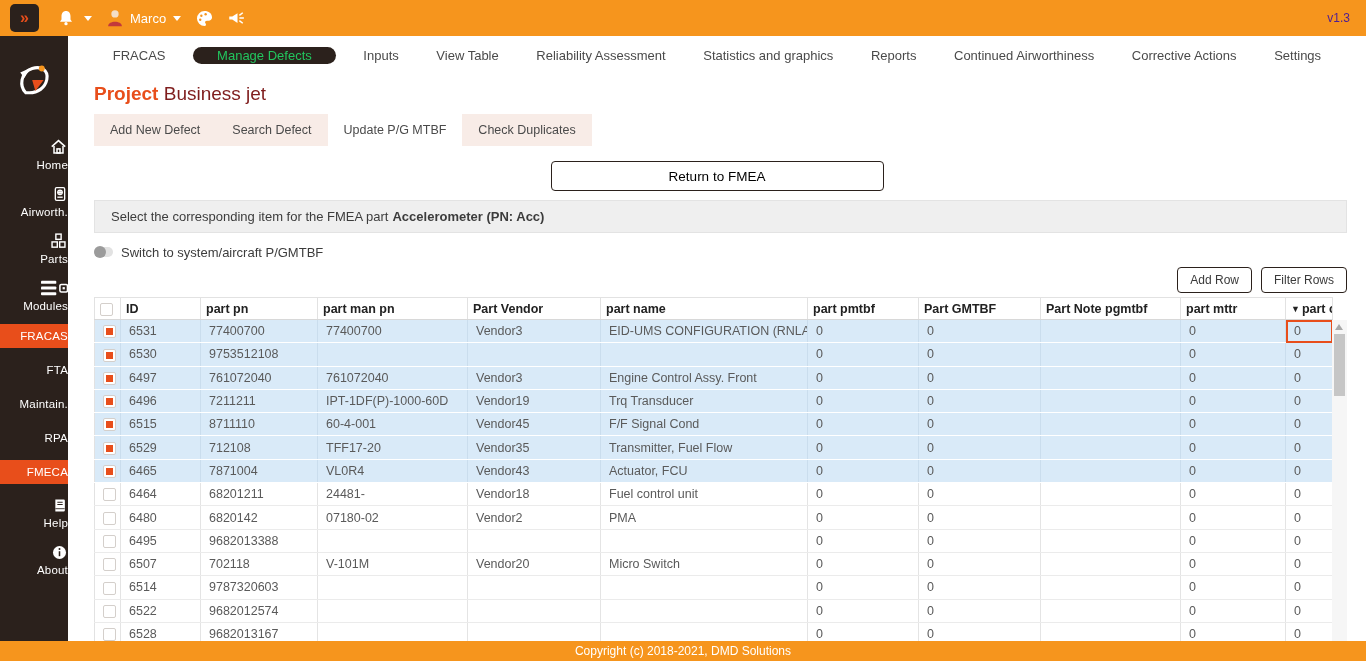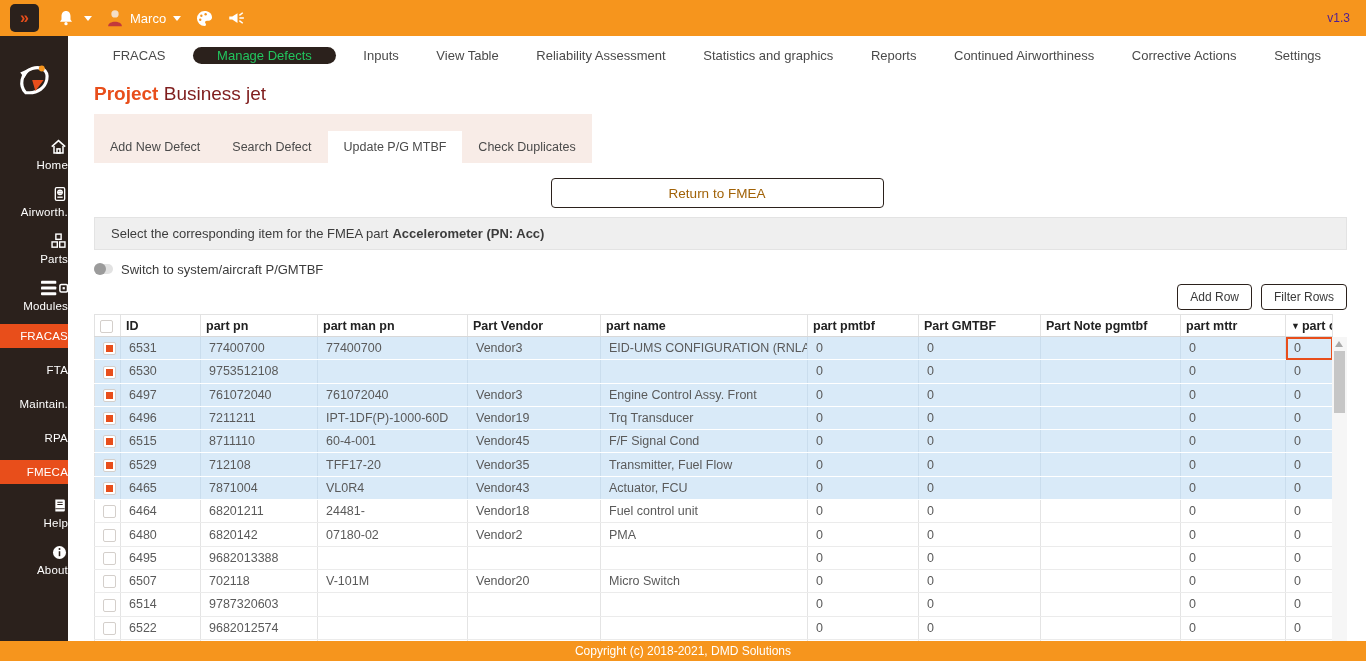--- a/index.html
+++ b/index.html
@@ -31,24 +31,24 @@
 
   .nav { display:flex; align-items:center; justify-content:space-around; margin-top:4px; height:31px; padding:0 26px; }
   .nav-tab { font-size:13px; color:#4a4a4a; padding:7px 10px; cursor:pointer; white-space:nowrap; }
   .nav-tab.active { background:#2B211C; color:#22c55e; border-radius:14px; padding:1px 24px; }
 
   .page-title { margin:12px 0 0 26px; font-size:19px; }
   .page-title .t1 { color:#E84E1B; font-weight:bold; }
   .page-title .t2 { color:#7f1d1d; font-weight:500; }
 
   .subtabs { display:inline-flex; margin:9px 0 0 26px; background:#F8ECE7; }
-  .subtab { padding:9px 16px; font-size:12.5px; color:#4a4a4a; cursor:pointer; white-space:nowrap;margin-top:17px; }
+  .subtab { padding:9px 16px; font-size:12.5px; color:#4a4a4a; cursor:pointer; white-space:nowrap; }
   .subtab.active { background:#ffffff; }
 
-  .return-btn { display:block; margin:15px auto 0; width:333px; height:30px; background:#fff; border:1px solid #2B211C; border-radius:4px; font-size:13.5px; color:#a16207; font-family:inherit; cursor:pointer; }
+  .return-btn { display:block; margin:15px auto 0; width:333px; height:30px; background:#fff; border:1px solid #2B211C; border-radius:4px; font-size:13.5px; color:#000000; font-family:inherit; cursor:pointer; }
 
   .banner { margin:9px 19px 0 26px; height:33px; background:#EFEFEF; border:1px solid #E3E3E3; display:flex; align-items:center; padding-left:16px; font-size:13px; color:#3c3c3c; }
   .banner b { margin-left:4px; }
 
   .toggle-row { margin:11px 0 0 26px; display:flex; align-items:center; gap:8px; height:16px; }
   .toggle { width:19px; height:10px; border-radius:5px; background:#E2E2E2; position:relative; cursor:pointer; flex:none; }
   .toggle .knob { position:absolute; left:0px; top:-1px; width:12px; height:12px; border-radius:50%; background:#9b9b9b; }
   .toggle-label { font-size:13px; color:#3c3c3c; }
 
   .btn-row { display:flex; justify-content:flex-end; gap:9px; margin:7px 19px 4px 0; }

